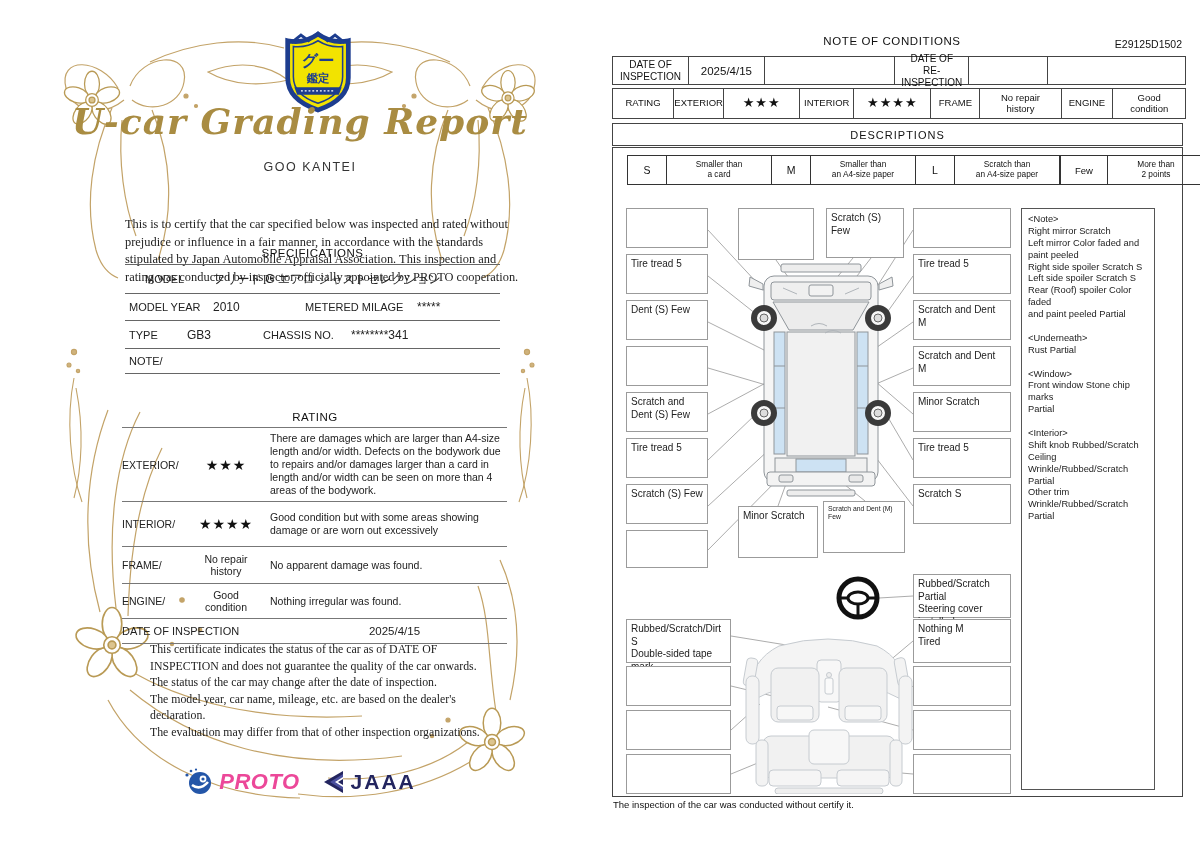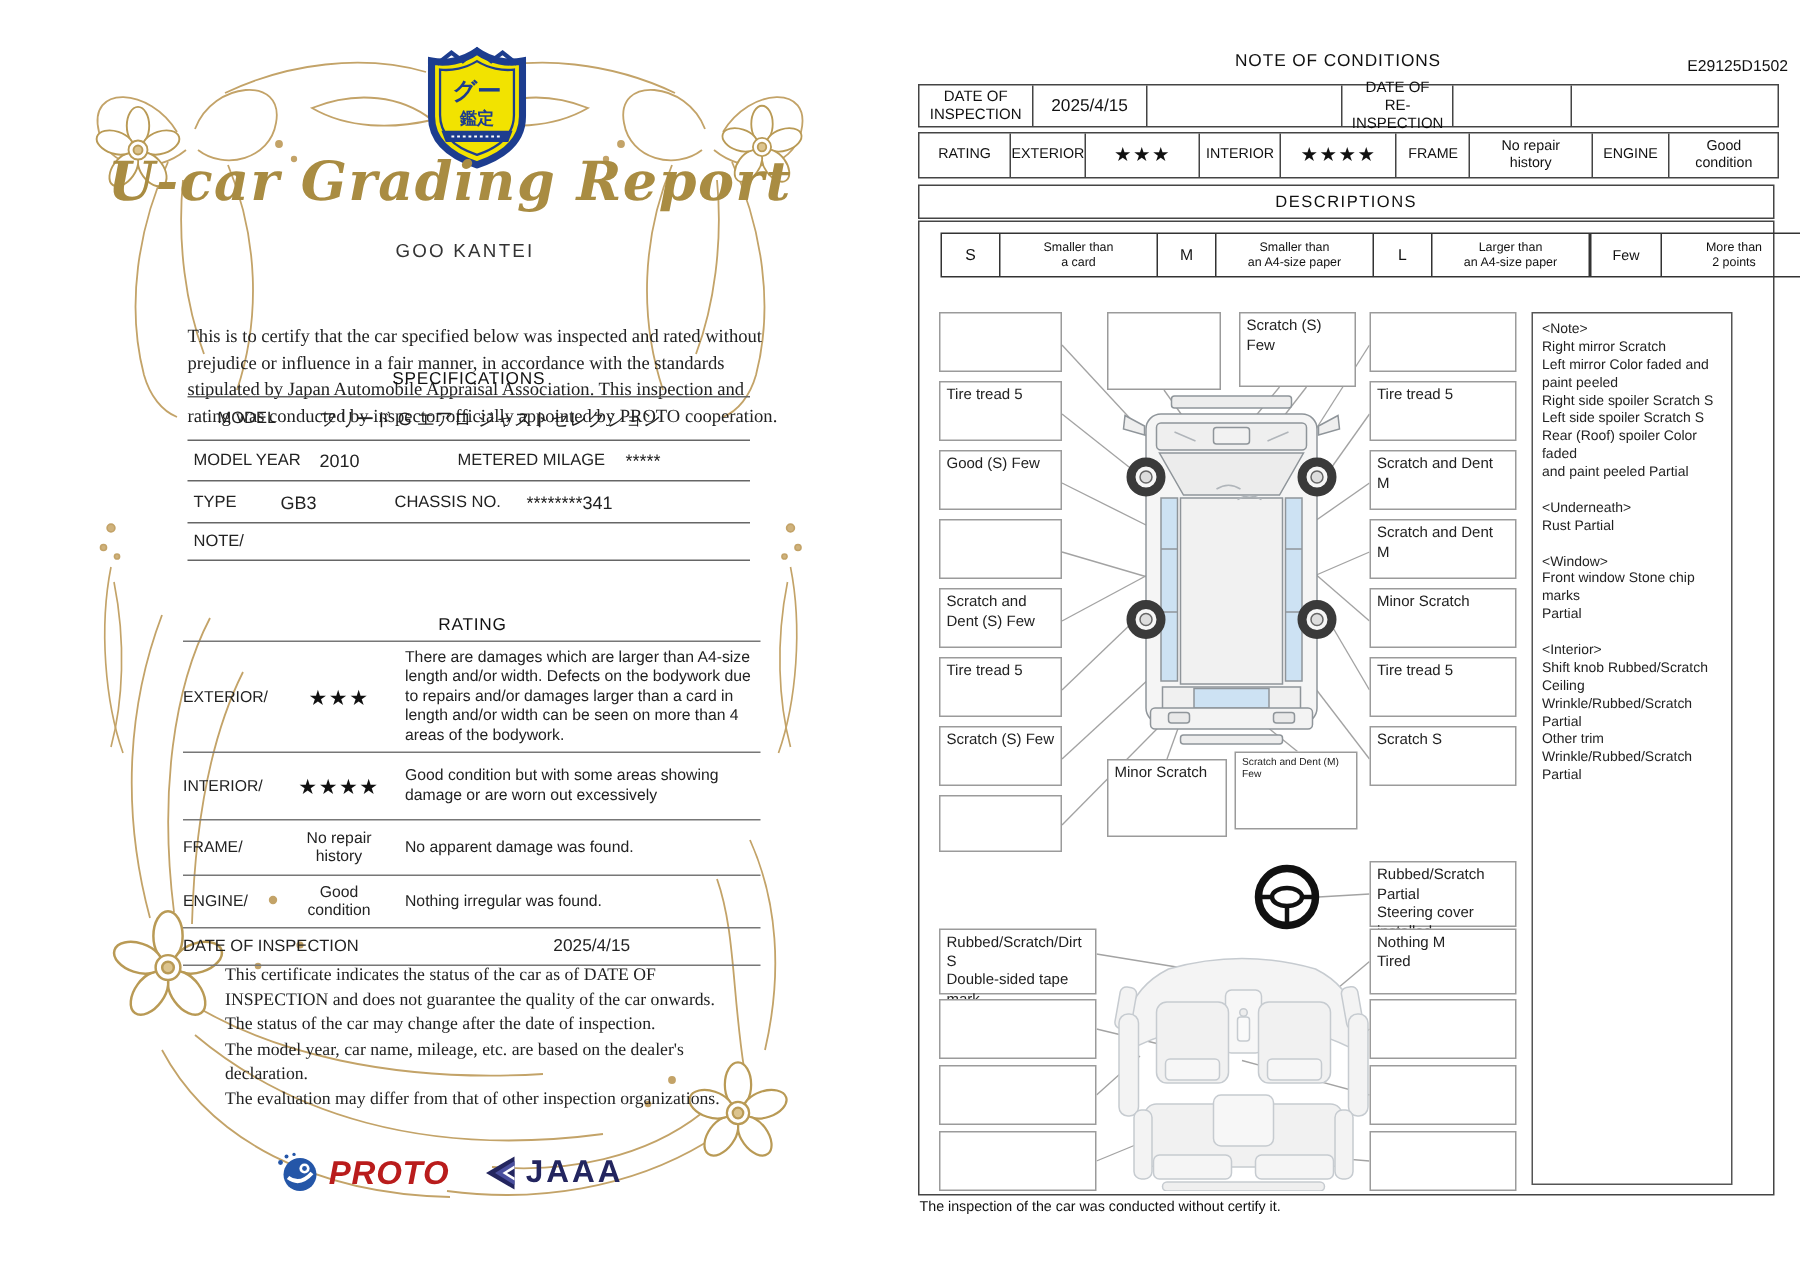--- a/index.html
+++ b/index.html
@@ -35,27 +35,27 @@
   .grade-stars{font-size:14px;letter-spacing:1px;color:#111;}
   .grade-text{font-size:10.5px;line-height:1.15;}
   .rt-row .desc{flex:1;font-size:10.5px;line-height:1.24;padding:4px 0 4px 6px;}
   .date-row{display:flex;align-items:center;border-top:1px solid #777;border-bottom:1px solid #777;height:24px;}
   .date-row .lab{width:160px;font-size:11px;flex:none;}
   .date-row .val{flex:1;text-align:center;font-size:11.5px;}
   .disclaimer{left:150px;top:641px;width:382px;font-family:"Liberation Serif",serif;
     font-size:11.8px;line-height:1.4;color:#222;}
   .logos{left:0;top:768px;width:600px;display:flex;justify-content:center;align-items:center;gap:22px;}
   .logo-item{display:flex;align-items:center;gap:5px;}
-  .proto-text{font-size:22px;font-weight:bold;font-style:italic;color:#b91c1c;letter-spacing:.5px;}
+  .proto-text{font-size:22px;font-weight:bold;font-style:italic;color:#ec4899;letter-spacing:.5px;}
   .jaaa-text{font-size:21px;font-weight:bold;color:#23255f;letter-spacing:2px;}
 
   
   .rp{position:absolute;}
   .rp-title{top:35px;left:12px;width:560px;text-align:center;font-size:11.5px;letter-spacing:.6px;color:#111;}
-  .rp-code{top:38px;right:8px;font-size:10.5px;color:#111;}
+  .rp-code{top:38px;right:18px;font-size:10.5px;color:#111;}
   .tbl{display:flex;border:1.5px solid #444;background:#fff;}
   .tbl .c{border-left:1.5px solid #444;display:flex;align-items:center;justify-content:center;
     text-align:center;color:#111;}
   .tbl .c:first-child{border-left:none;}
   .t-inspect{top:56px;left:12px;width:572px;height:27px;}
   .t-inspect .small{font-size:10px;line-height:1.2;}
   .t-inspect .dval{font-size:11.5px;}
   .t-rating{top:88px;left:12px;width:572px;height:29px;}
   .t-rating .c{font-size:9.5px;line-height:1.15;}
   .t-rating .stars{font-size:13px;letter-spacing:1px;}
@@ -279,21 +279,21 @@
 
     <div class="legend-row">
       <div class="legend-table">
         <div class="c key">S</div>
         <div class="c dsc pre">Smaller than
 a card</div>
         <div class="c key">M</div>
         <div class="c dsc pre">Smaller than
 an A4-size paper</div>
         <div class="c key">L</div>
-        <div class="c dsc pre">Larger than
+        <div class="c dsc pre">Scratch than
 an A4-size paper</div>
       </div>
       <div class="few-table">
         <div class="c key">Few</div>
         <div class="c dsc pre">More than
 2 points</div>
       </div>
     </div>
 
 
@@ -404,21 +404,21 @@
           <rect x="156" y="562" width="52" height="16" rx="4" fill="#f5f5f5"></rect>
           <rect x="224" y="562" width="52" height="16" rx="4" fill="#f5f5f5"></rect>
           <rect x="143" y="532" width="12" height="46" rx="5"></rect>
           <rect x="277" y="532" width="12" height="46" rx="5"></rect>
           <rect x="162" y="580" width="108" height="6" rx="3" fill="#efefef"></rect>
         </g>
       </svg>
 
       <div class="abox pre" style="left:13px;top:0;width:82px;height:40px"></div>
       <div class="abox pre" style="left:13px;top:46px;width:82px;height:40px">Tire tread 5</div>
-      <div class="abox pre" style="left:13px;top:92px;width:82px;height:40px">Good (S) Few</div>
+      <div class="abox pre" style="left:13px;top:92px;width:82px;height:40px">Dent (S) Few</div>
       <div class="abox pre" style="left:13px;top:138px;width:82px;height:40px"></div>
       <div class="abox pre" style="left:13px;top:184px;width:82px;height:40px">Scratch and Dent (S) Few</div>
       <div class="abox pre" style="left:13px;top:230px;width:82px;height:40px">Tire tread 5</div>
       <div class="abox pre" style="left:13px;top:276px;width:82px;height:40px">Scratch (S) Few</div>
       <div class="abox pre" style="left:13px;top:322px;width:82px;height:38px"></div>
 
       <div class="abox pre" style="left:125px;top:0;width:76px;height:52px"></div>
       <div class="abox pre" style="left:213px;top:0;width:78px;height:50px">Scratch (S) Few</div>
 
       <div class="abox pre" style="left:125px;top:298px;width:80px;height:52px">Minor Scratch</div>

